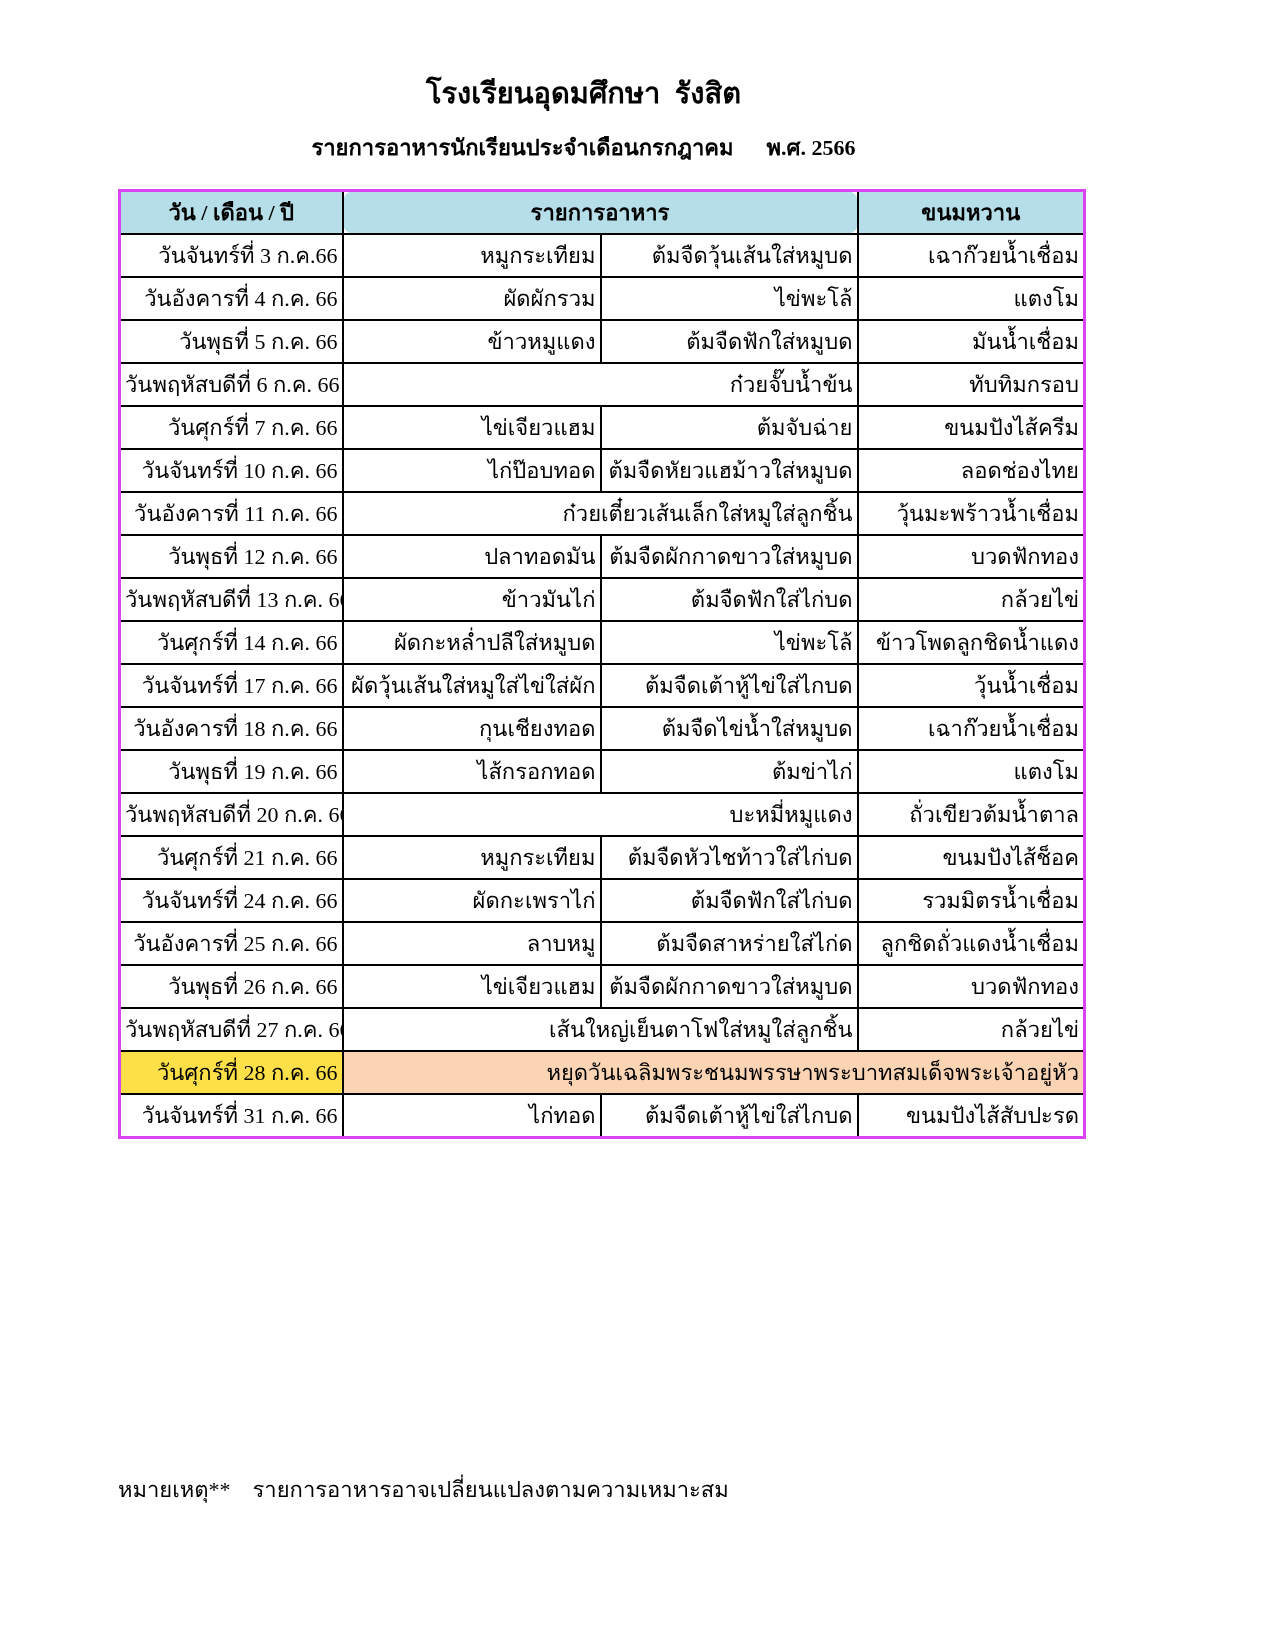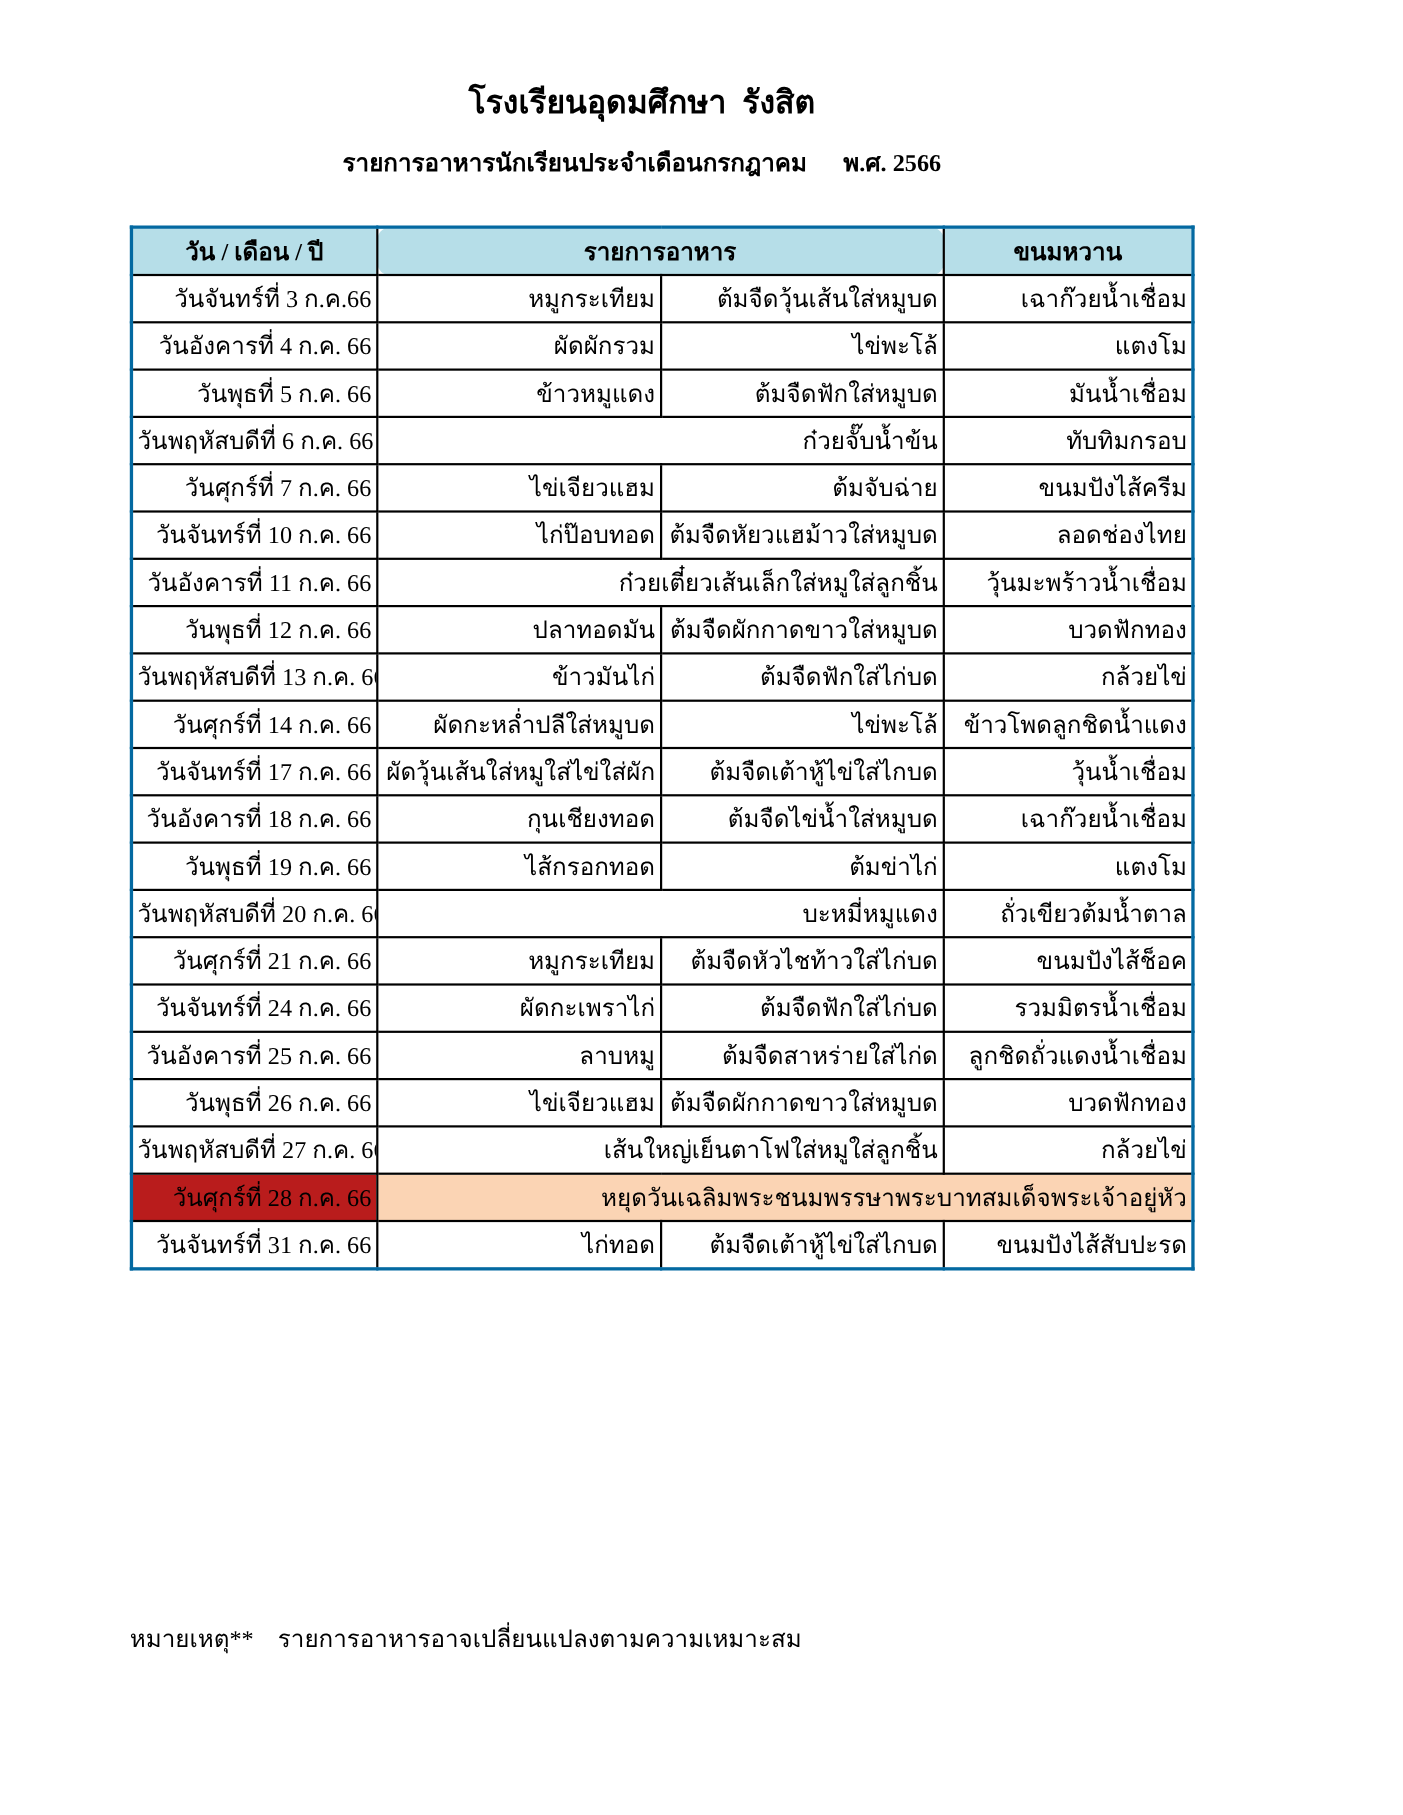--- a/index.html
+++ b/index.html
@@ -33,22 +33,22 @@
   .doc-subtitle {
     font-size: 22px;
     font-weight: bold;
     margin: 0 0 0 0;
     white-space: pre;
   }
   table.menu {
     border-collapse: collapse;
     table-layout: fixed;
     width: 965px;
-    margin-top: 40px;
-    border: 3px solid #0369a1;
+    margin-top: 24px;
+    border: 3px solid #d946ef;
   }
   table.menu th, table.menu td {
     border: 2px solid #000000;
     height: 39px;
     font-size: 22px;
     line-height: 1.05;
     padding: 1px 4px;
     overflow: hidden;
     white-space: nowrap;
   }
@@ -202,21 +202,21 @@
           <td class="center-cell">ไข่เจียวแฮม</td>
           <td class="center-cell">ต้มจืดผักกาดขาวใส่หมูบด</td>
           <td class="center-cell">บวดฟักทอง</td>
         </tr>
         <tr>
           <td class="date-cell">วันพฤหัสบดีที่ 27  ก.ค. 66</td>
           <td class="center-cell" colspan="2">เส้นใหญ่เย็นตาโฟใส่หมูใส่ลูกชิ้น</td>
           <td class="center-cell">กล้วยไข่</td>
         </tr>
         <tr class="holiday">
-          <td class="date-cell" style="background: #b91c1c;">วันศุกร์ที่ 28  ก.ค. 66</td>
+          <td class="date-cell" style="background: #fde047;">วันศุกร์ที่ 28  ก.ค. 66</td>
           <td class="center-cell" colspan="3" style="background: rgb(251, 212, 180);">หยุดวันเฉลิมพระชนมพรรษาพระบาทสมเด็จพระเจ้าอยู่หัว</td>
         </tr>
         <tr>
           <td class="date-cell">วันจันทร์ที่ 31  ก.ค. 66</td>
           <td class="center-cell">ไก่ทอด</td>
           <td class="center-cell">ต้มจืดเต้าหู้ไข่ใส่ไกบด</td>
           <td class="center-cell">ขนมปังไส้สับปะรด</td>
         </tr>
       </tbody>
   </table>

